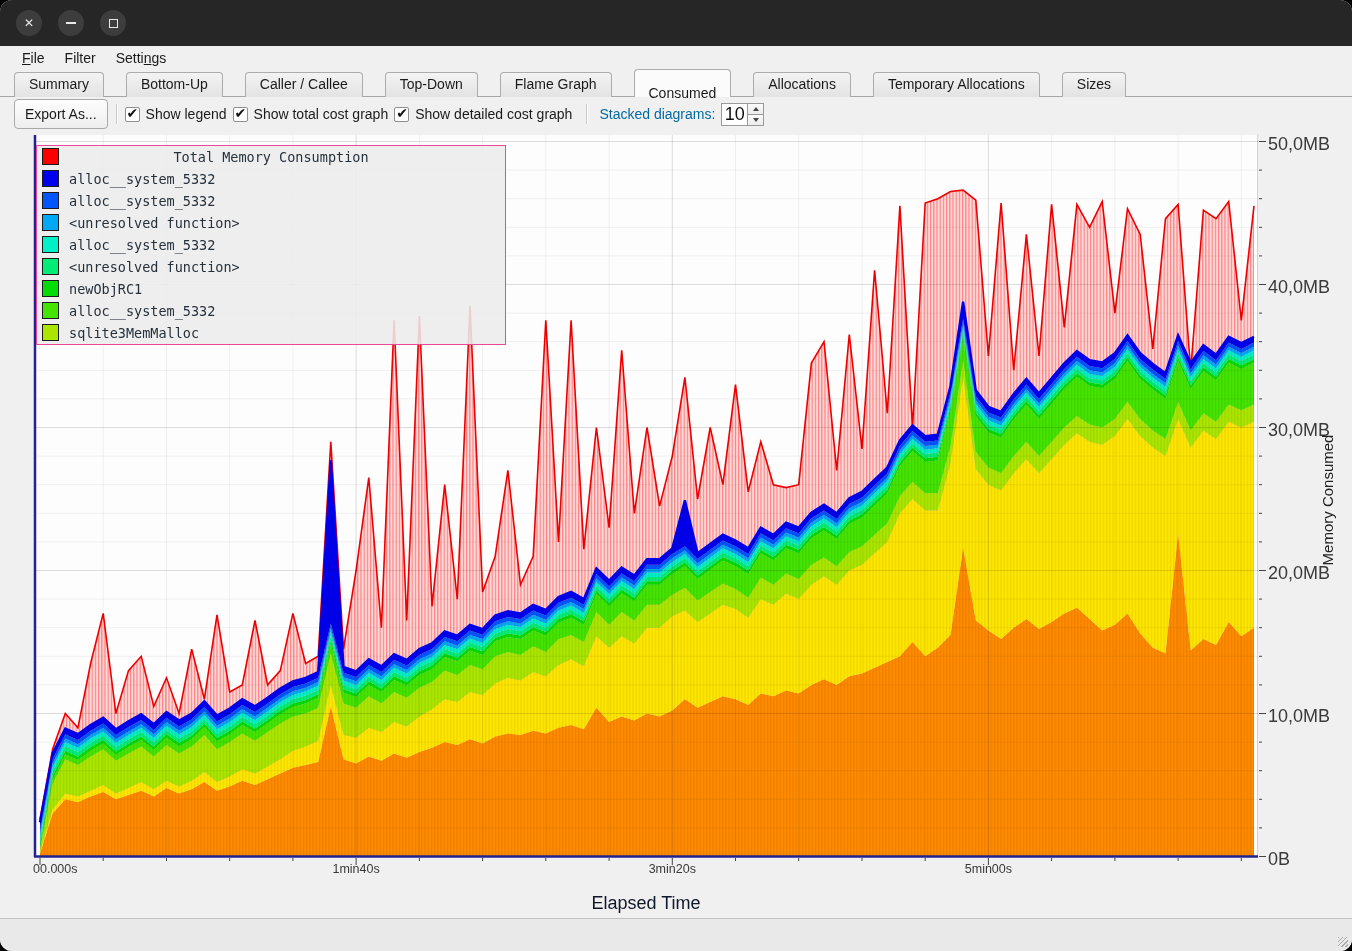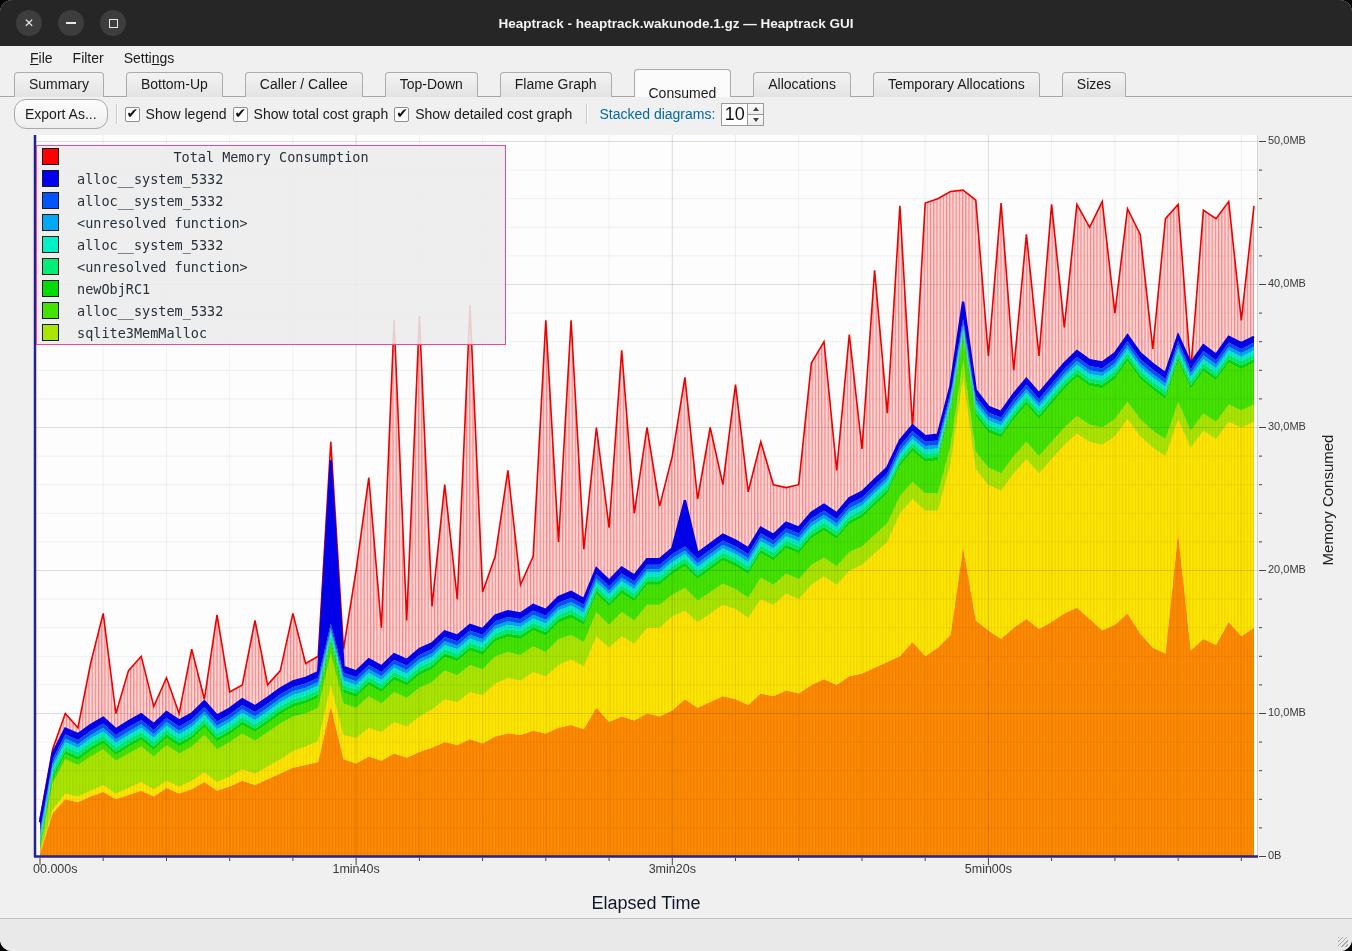--- a/index.html
+++ b/index.html
@@ -9,34 +9,34 @@
   
   .titlebar { position:absolute; left:0; top:0; width:100%; height:46px; background:#262626;
               display:flex; align-items:center; }
   .winbtn { width:26px; height:26px; border-radius:50%; background:#3D3D3D; margin-left:16px;
             display:flex; align-items:center; justify-content:center; color:#E8E8E8; font-size:12px; }
   .winbtn .bar { width:10px; height:2px; background:#E8E8E8; }
   .winbtn .sq  { width:9px; height:9px; border:1.5px solid #E8E8E8; }
   .title { position:absolute; left:0; right:0; text-align:center; color:#F2F2F2; font-weight:bold; font-size:13.5px; }
   
   .menubar { position:absolute; left:0; top:46px; width:100%; height:24px; background:#F0F0F0;
-             display:flex; align-items:center; padding-left:20px; }
+             display:flex; align-items:center; padding-left:12px; }
   .menuitem { padding:2px 10px; font-size:14px; color:#1A1A1A; }
   .menuitem u { text-decoration:underline; }
   
   .tabbar { position:absolute; left:0; top:70px; width:100%; height:27px; }
   .tabbar .baseline { position:absolute; left:0; right:0; bottom:0; height:1px; background:#A6A6A6; }
   .tabs { position:absolute; left:14px; bottom:0; display:flex; align-items:flex-end;gap:20px; }
   .tab { position:relative; height:25px; padding:3px 14px 4px; font-size:14px; color:#1A1A1A;
          background:linear-gradient(#F3F3F3,#E3E3E3); border:1px solid #ACACAC; border-bottom:none;
          border-radius:4px 4px 0 0; margin-right:2px; white-space:nowrap; }
   .tab.active { height:28px; background:#FBFBFB; z-index:3; padding-top:15px; }
   
   .toolbar { position:absolute; left:0; top:97px; width:100%; height:34px; display:flex; align-items:center; padding-left:14px; }
-  .btn { font-size:14px; color:#1A1A1A; padding:6px 10px; border:1px solid #A9A9A9; border-radius:12px;
+  .btn { font-size:14px; color:#1A1A1A; padding:6px 10px; border:1px solid #A9A9A9; border-radius:4px;
          background:linear-gradient(#FDFDFD,#EEEEEE); }
   .tsep { width:1px; height:20px; background:#C9C9C9; margin:0 8px; box-shadow:1px 0 0 #FDFDFD; }
   .cb { display:flex; align-items:center; margin-right:6px; }
   .cb .box { width:15px; height:15px; background:#FFF; border:1px solid #8F8F8F; border-radius:2px;
              margin-right:6px; position:relative; }
   .cb .box span { position:absolute; left:1px; top:-3px; font-size:14px; color:#111; }
   .cb label { font-size:14px; color:#1A1A1A; }
   .spinlabel { font-size:14px; color:#0369a1; margin:0 6px 0 4px; }
   .spin { display:flex; height:23px; }
   .spin .val { width:26px; background:#FFF; border:1px solid #9A9A9A; border-right:none;
@@ -44,33 +44,33 @@
   .spin .arrows { width:17px; display:flex; flex-direction:column; }
   .spin .arrows div { flex:1; border:1px solid #9A9A9A; background:linear-gradient(#FBFBFB,#ECECEC);
                       display:flex; align-items:center; justify-content:center; }
   .spin .arrows div + div { border-top:none; }
   .tri-up { width:0; height:0; border-left:3.5px solid transparent; border-right:3.5px solid transparent; border-bottom:4.5px solid #444; }
   .tri-dn { width:0; height:0; border-left:3.5px solid transparent; border-right:3.5px solid transparent; border-top:4.5px solid #444; }
   
   .plot { position:absolute; left:34px; top:135px; width:1224px; height:722px; background:#FDFDFD;
           border-right:1px solid #D5D5D5; }
   .plot svg { position:absolute; left:0; top:0; overflow:visible; }
-  .ylab { position:absolute; font-size:11px; color:#3A3A3A; white-space:nowrap; }
+  .ylab { position:absolute; font-size:18px; color:#3A3A3A; white-space:nowrap; }
   .xlab { position:absolute; font-size:12.5px; color:#3A3A3A; white-space:nowrap; top:862px; }
   .axis-title-x { position:absolute; top:893px; left:646px; transform:translateX(-50%);
                   font-size:18px; color:#0f172a; }
   .axis-title-y { position:absolute; left:1327px; top:500px; transform:translate(-50%,-50%) rotate(-90deg);
                   font-size:15px; color:#222; white-space:nowrap; }
   
   .legend { position:absolute; left:36px; top:145px; width:470px; background:rgba(235,235,235,0.87);
             border:1px solid #ec4899; font-family:"DejaVu Sans Mono",monospace; font-size:13.5px;
             color:#26313C; padding:0 0; }
   .lrow { position:relative; height:22px; display:flex; align-items:center; }
   .lrow .sw { position:absolute; left:5px; top:2px; width:17px; height:17px; border:1px solid #1A1A1A; }
-  .lrow .ltxt { margin-left:40px; white-space:pre; }
+  .lrow .ltxt { margin-left:32px; white-space:pre; }
   .lrow.ltitle .ltxt { margin:0 auto; }
   
   .bottomstrip { position:absolute; left:0; bottom:0; width:100%; height:33px; background:#E9E9E9;
                  border-top:1px solid #C4C4C4; }
   .grip { position:absolute; right:4px; bottom:4px; width:10px; height:10px;
           background:repeating-linear-gradient(135deg,#AAA 0 1px,transparent 1px 3px); }
 </style>
 </head>
 <body>
 
@@ -79,21 +79,20 @@
   <div class="titlebar">
     <div class="winbtn">
         <span>✕</span>
       </div>
     <div class="winbtn">
         <span class="bar"></span>
       </div>
     <div class="winbtn">
         <span class="sq"></span>
       </div>
-    <div class="title">Heaptrack - heaptrack.wakunode.1.gz — Heaptrack GUI</div>
   </div>
 
   <div class="menubar" id="menubar">
       <div class="menuitem"><u>F</u>ile</div>
       <div class="menuitem">Filter</div>
       <div class="menuitem">Setti<u>n</u>gs</div>
     </div>
 
   <div class="tabbar">
     <div class="baseline"></div>

